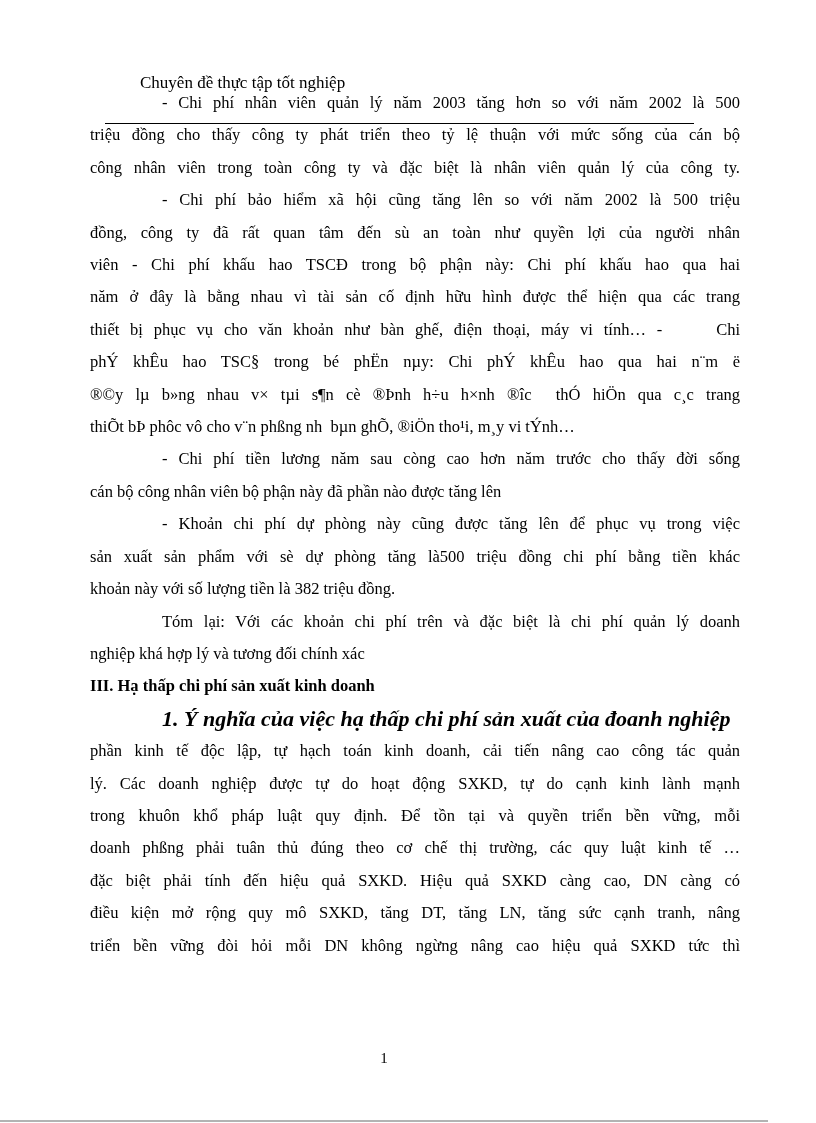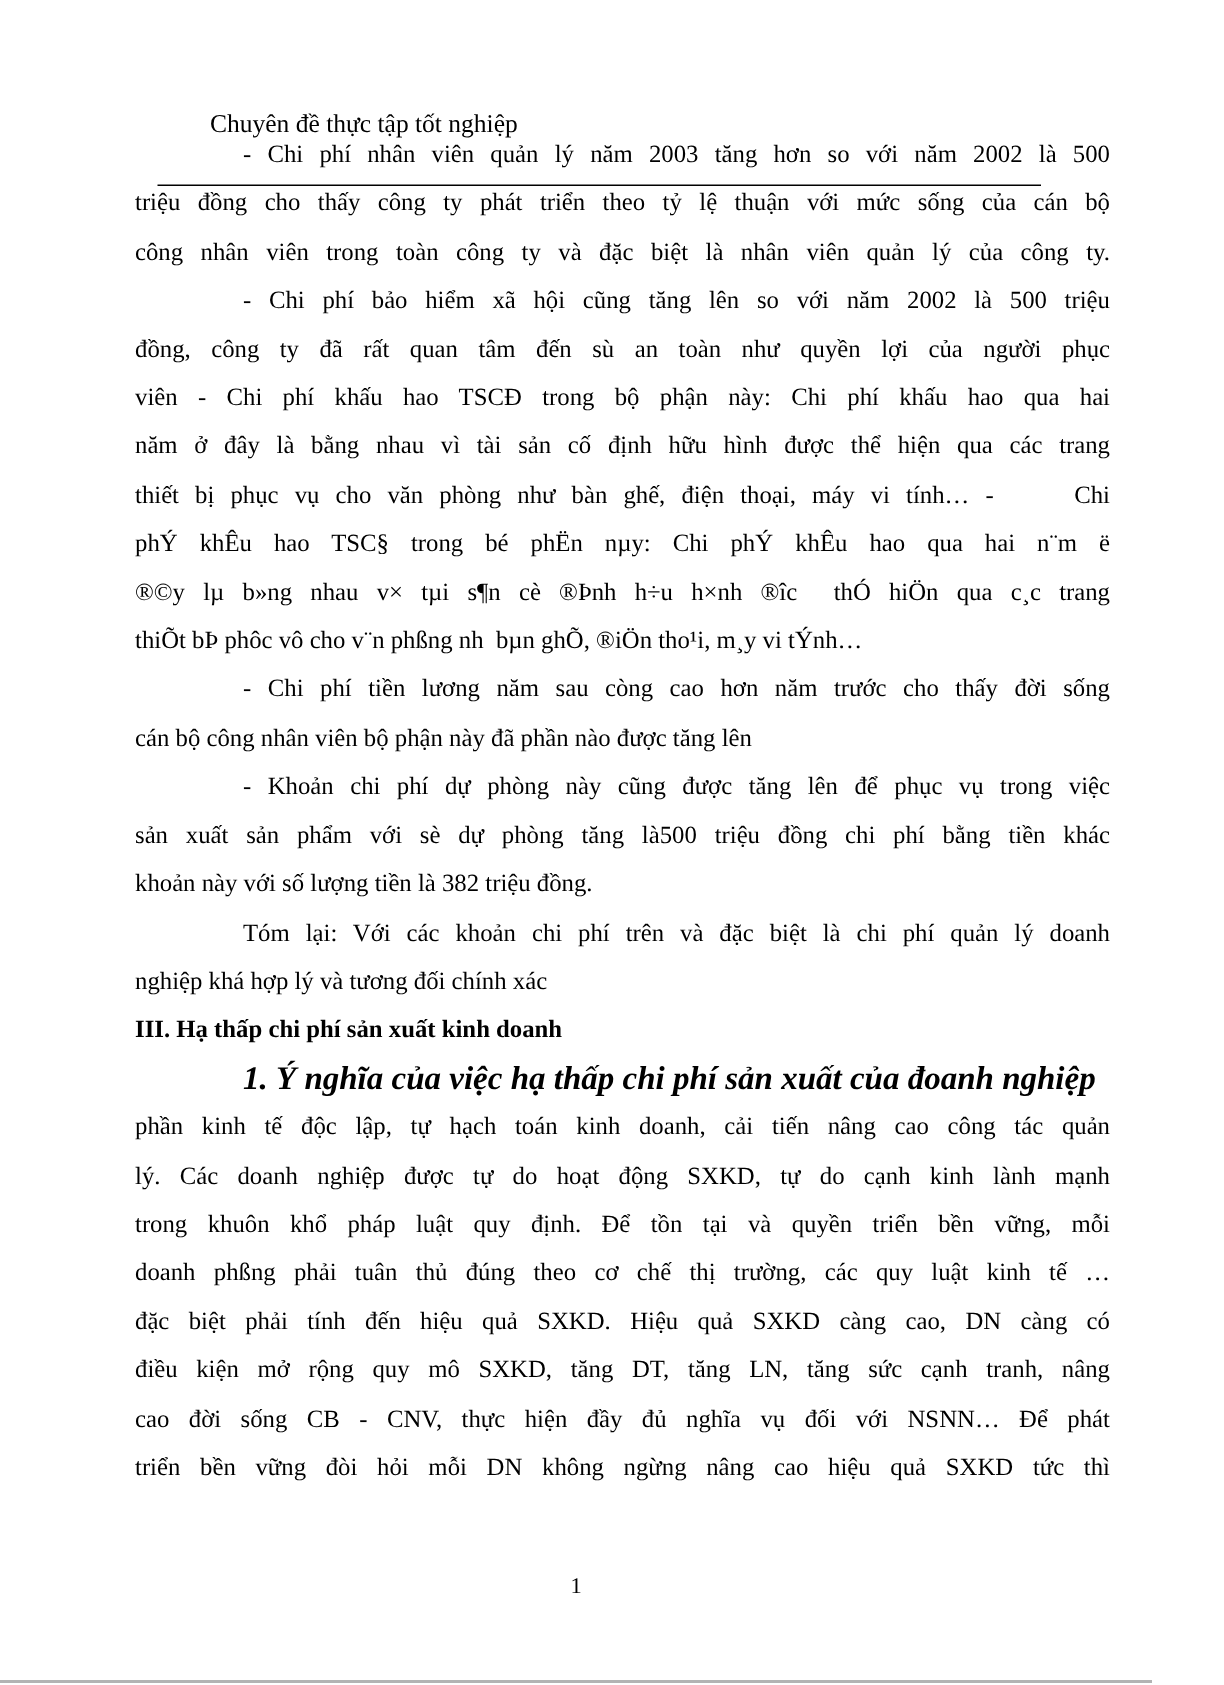--- a/index.html
+++ b/index.html
@@ -79,42 +79,41 @@
 <div class="page">
   <div class="header">
     <span>Chuyên đề thực tập tốt nghiệp</span>
   </div>
 
   <div class="body-text">
       <div class="line indent justify">- Chi phí nhân viên quản lý năm 2003 tăng hơn so với năm 2002 là 500</div>
       <div class="line justify">triệu đồng cho thấy công ty phát triển theo tỷ lệ thuận với mức sống của cán bộ</div>
       <div class="line justify">công nhân viên trong toàn công ty và đặc biệt là nhân viên quản lý của công ty.</div>
       <div class="line indent justify">- Chi phí bảo hiểm xã hội cũng tăng lên so với năm 2002 là 500 triệu</div>
-      <div class="line justify">đồng, công ty đã rất quan tâm đến sù an toàn như quyền lợi của người phục</div>
+      <div class="line justify">đồng, công ty đã rất quan tâm đến sù an toàn như quyền lợi của người nhân</div>
       <div class="line justify">viên - Chi phí khấu hao TSCĐ trong bộ phận này: Chi phí khấu hao qua hai</div>
       <div class="line justify">năm ở đây là bằng nhau vì tài sản cố định hữu hình được thể hiện qua các trang</div>
-      <div class="line justify">thiết bị phục vụ cho văn phòng như bàn ghế, điện thoại, máy vi tính… -     Chi</div>
+      <div class="line justify">thiết bị phục vụ cho văn khoản như bàn ghế, điện thoại, máy vi tính… -     Chi</div>
       <div class="line justify">phÝ khÊu hao TSC§ trong bé phËn nµy: Chi phÝ khÊu hao qua hai n¨m ë</div>
       <div class="line justify">®©y lµ b»ng nhau v× tµi s¶n cè ®Þnh h÷u h×nh ®îc  thÓ hiÖn qua c¸c trang</div>
       <div class="line">thiÕt bÞ phôc vô cho v¨n phßng nh  bµn ghÕ, ®iÖn tho¹i, m¸y vi tÝnh…</div>
       <div class="line indent justify">- Chi phí tiền lương năm sau còng cao hơn năm trước cho thấy đời sống</div>
       <div class="line">cán bộ công nhân viên bộ phận này đã phần nào được tăng lên</div>
       <div class="line indent justify">- Khoản chi phí dự phòng này cũng được tăng lên để phục vụ trong việc</div>
       <div class="line justify">sản xuất sản phẩm với sè dự phòng tăng là500 triệu đồng chi phí bằng tiền khác</div>
       <div class="line">khoản này với số lượng tiền là 382 triệu đồng.</div>
       <div class="line indent justify">Tóm lại: Với các khoản chi phí trên và đặc biệt là chi phí quản lý doanh</div>
       <div class="line">nghiệp khá hợp lý và tương đối chính xác</div>
       <div class="line bold">III. Hạ thấp chi phí sản xuất kinh doanh</div>
       <div class="line bolditalic indent">1. Ý nghĩa của việc hạ thấp chi phí sản xuất của đoanh nghiệp</div>
       <div class="line justify">phần kinh tế độc lập, tự hạch toán kinh doanh, cải tiến nâng cao công tác quản</div>
       <div class="line justify">lý. Các doanh nghiệp được tự do hoạt động SXKD, tự do cạnh kinh lành mạnh</div>
       <div class="line justify">trong khuôn khổ pháp luật quy định. Để tồn tại và quyền triển bền vững, mỗi</div>
       <div class="line justify">doanh phßng phải tuân thủ đúng theo cơ chế thị trường, các quy luật kinh tế …</div>
       <div class="line justify">đặc biệt phải tính đến hiệu quả SXKD. Hiệu quả SXKD càng cao, DN càng có</div>
       <div class="line justify">điều kiện mở rộng quy mô SXKD, tăng DT, tăng LN, tăng sức cạnh tranh, nâng</div>
-      <div class="line justify">cao đời sống CB - CNV, thực hiện đầy đủ nghĩa vụ đối với NSNN… Để phát</div>
       <div class="line justify">triển bền vững đòi hỏi mỗi DN không ngừng nâng cao hiệu quả SXKD tức thì</div>
     </div>
 
   <div class="page-number">1</div>
 
   <div class="page-edge"></div>
 </div>
 
 </body></html>

